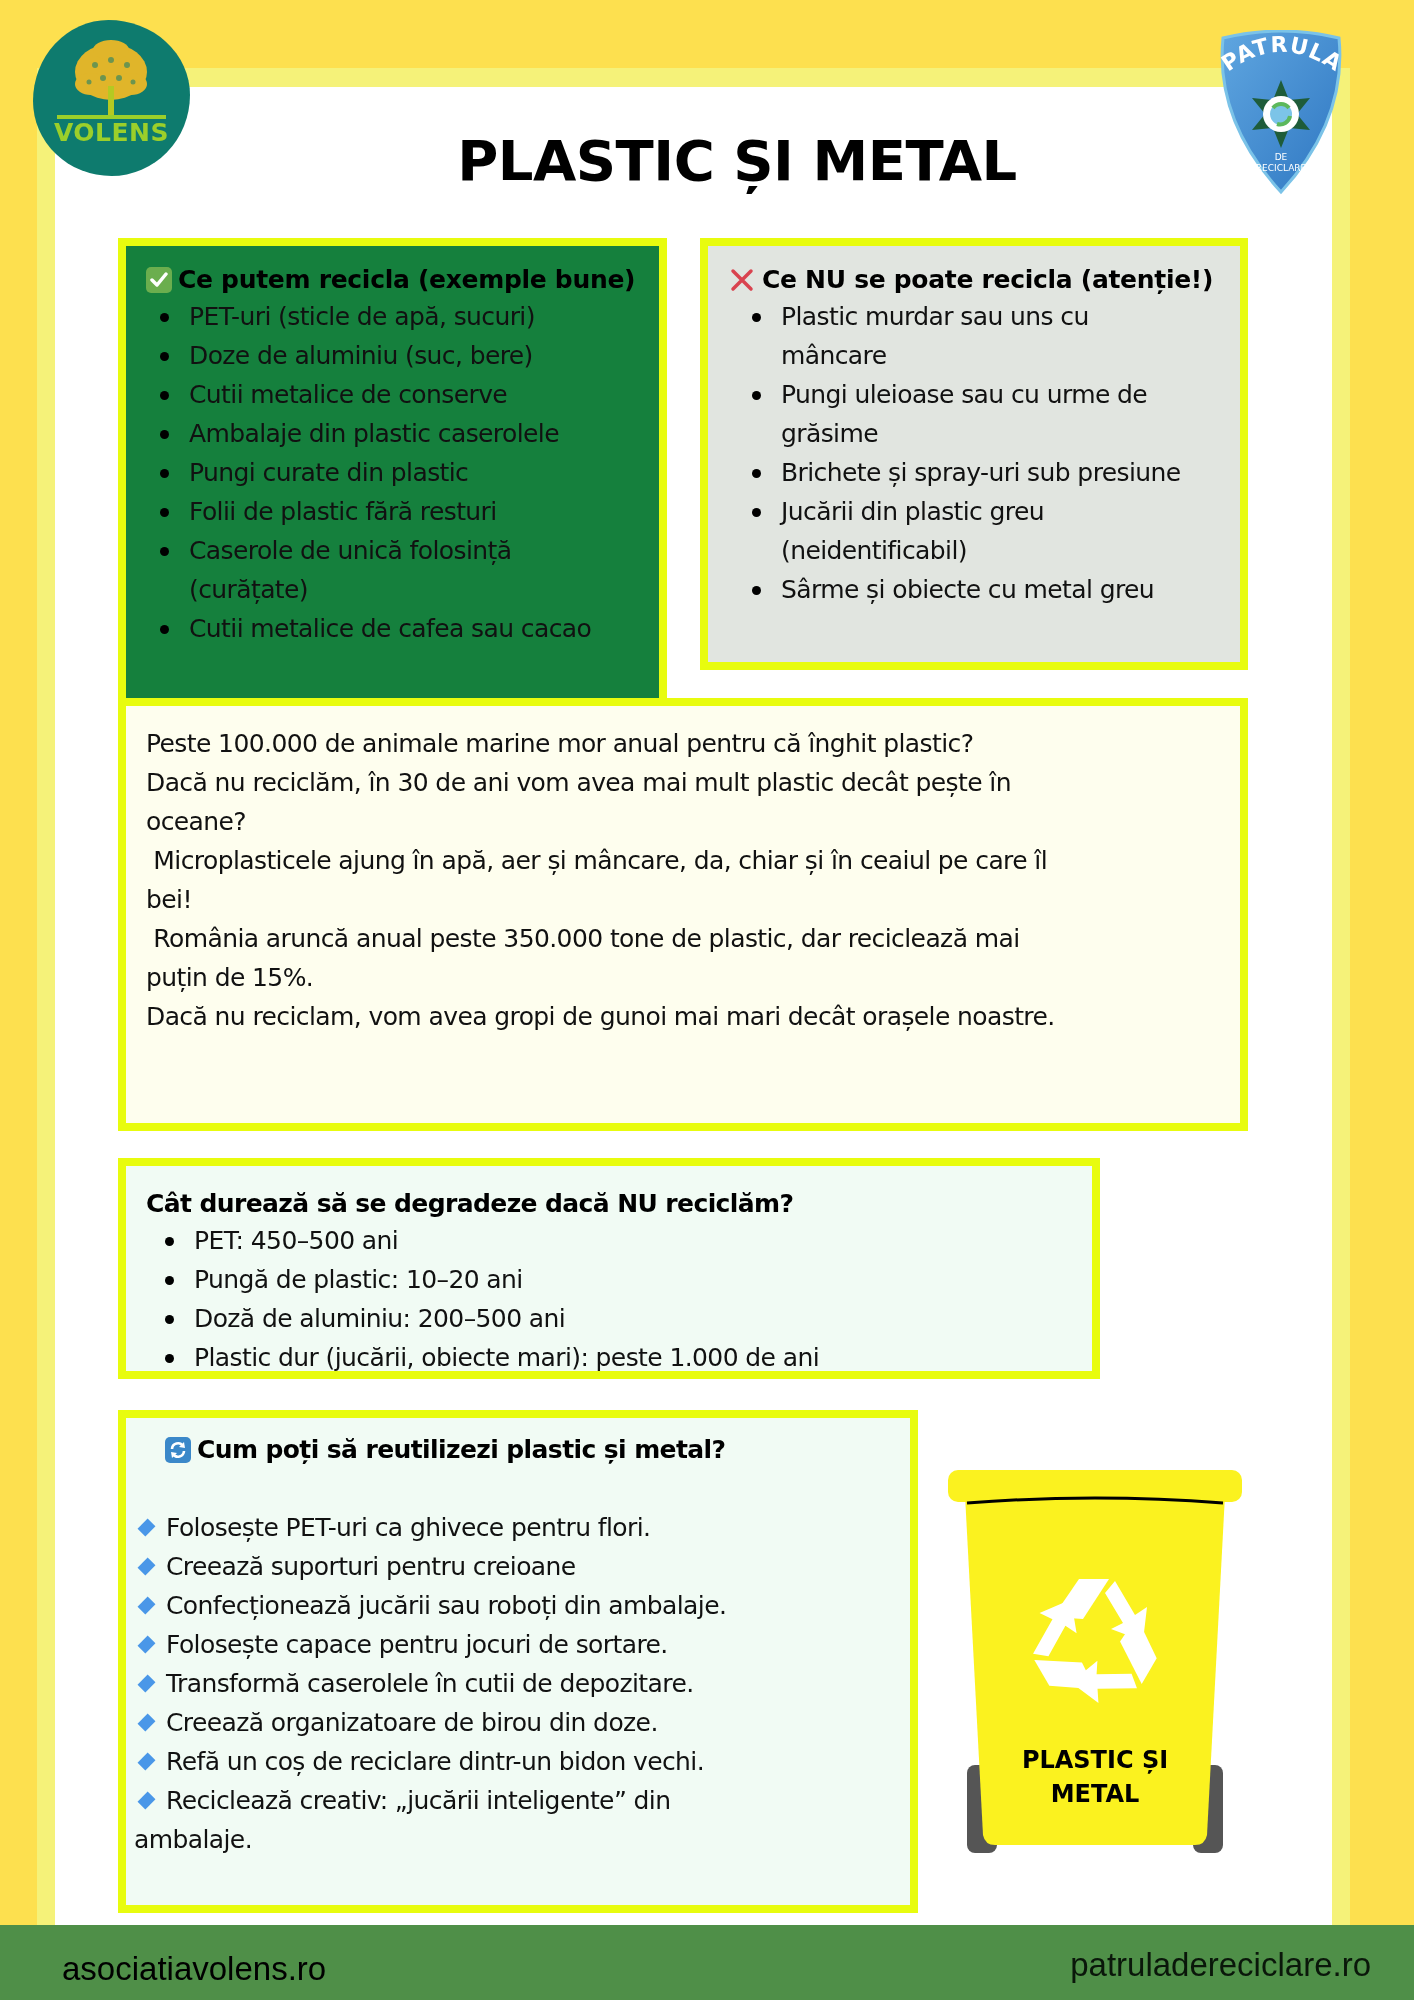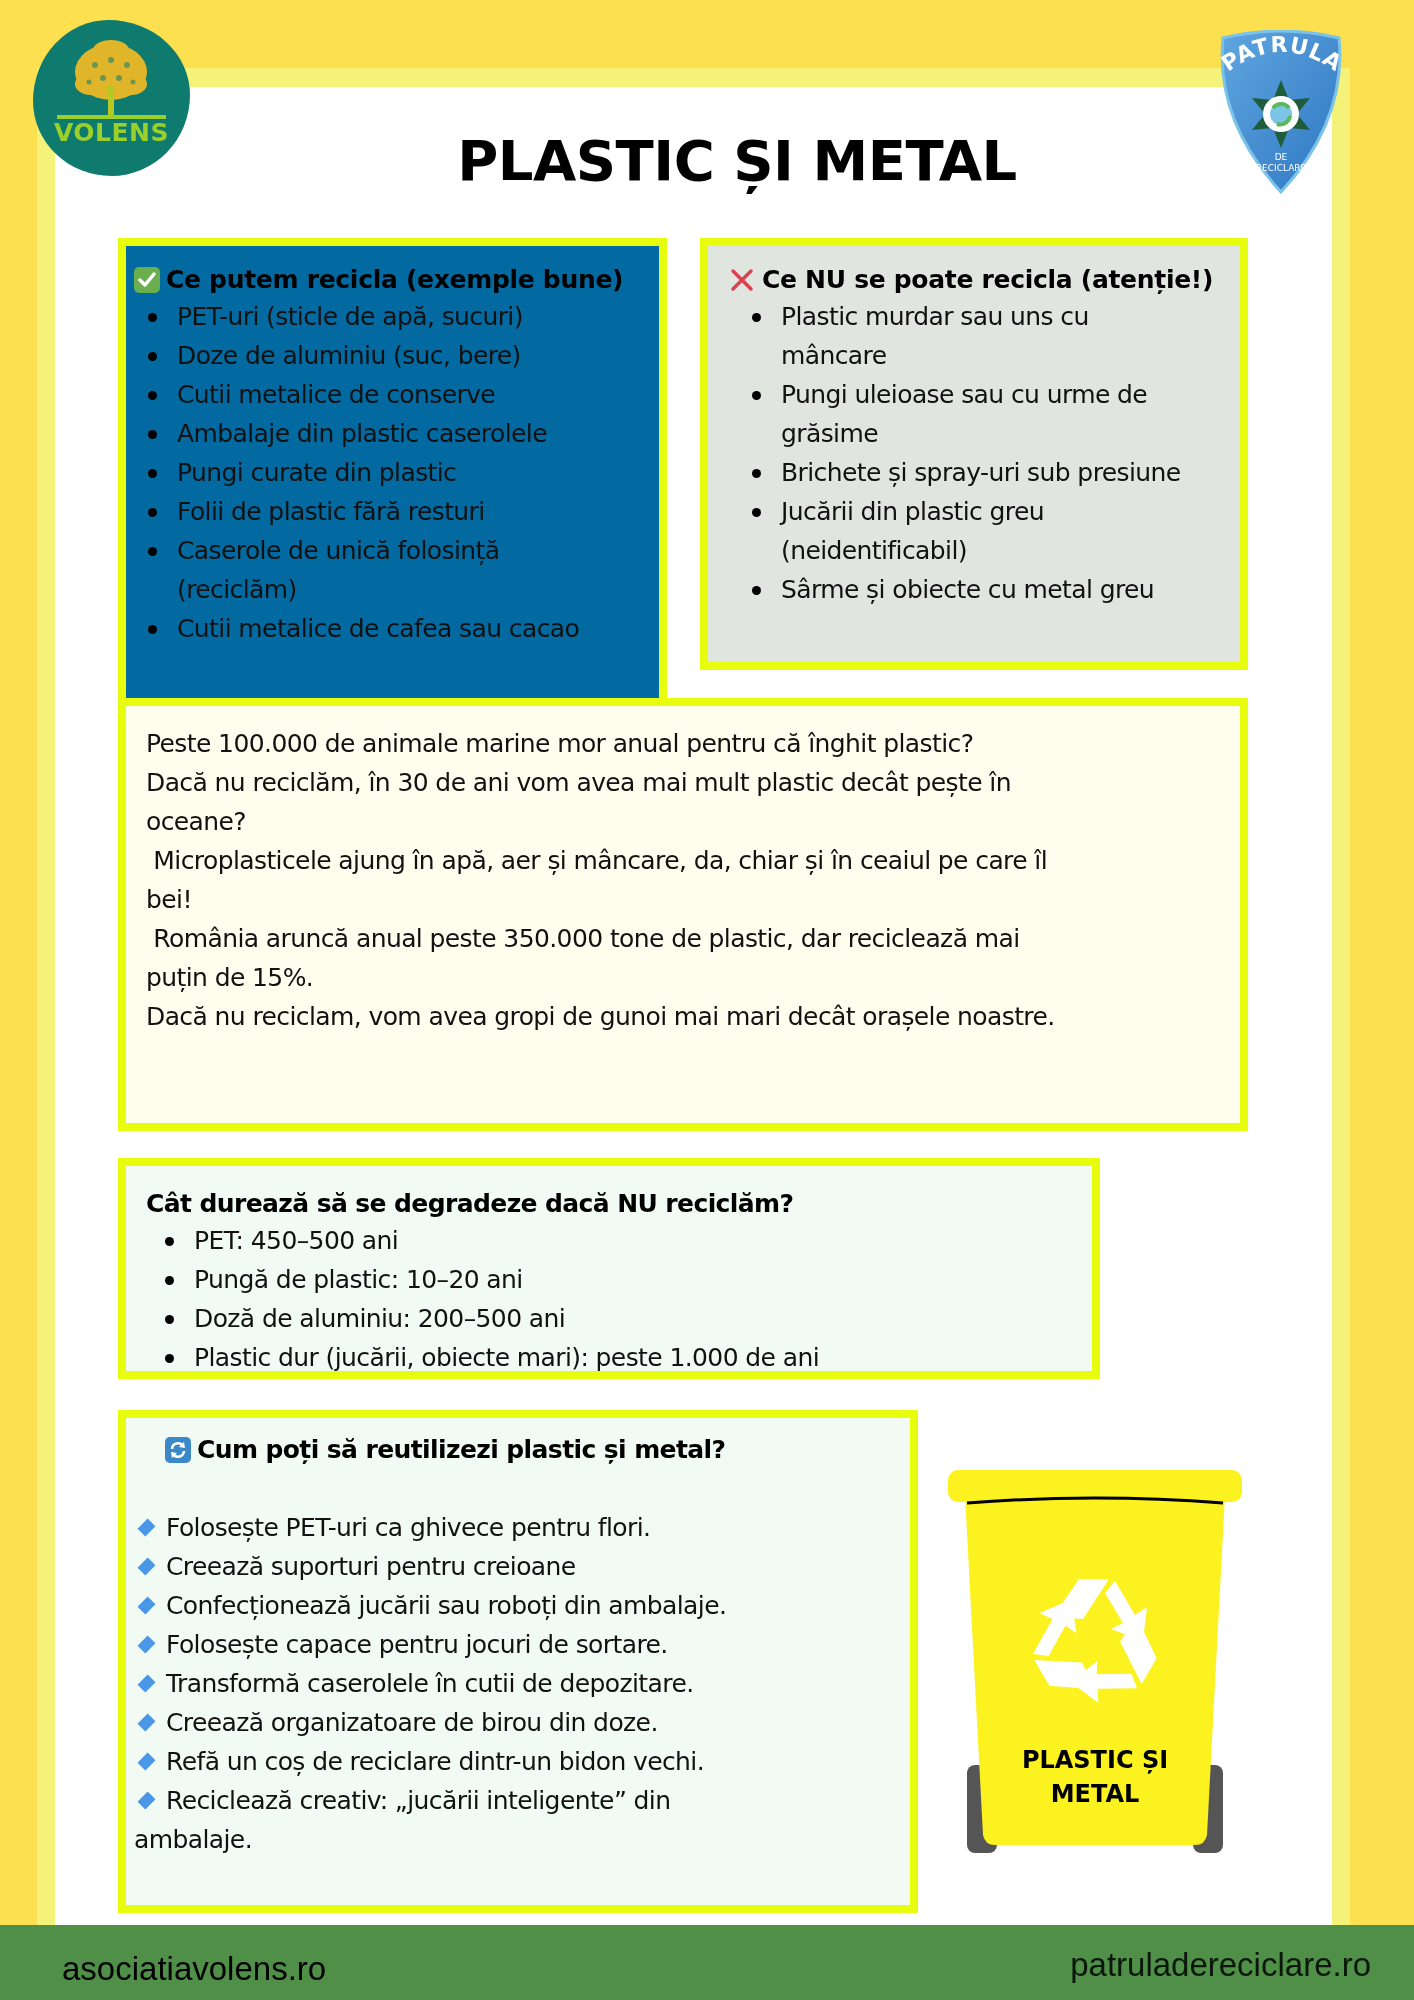--- a/index.html
+++ b/index.html
@@ -46,21 +46,21 @@
       font-size: 25px; font-weight: bold; line-height: 36px; color: #000;
       display: flex; align-items: center; gap: 6px; white-space: nowrap;
     }
     .box ul { list-style: none; }
     .box li { position: relative; font-size: 25px; line-height: 39px; }
     .box li.bul::before {
       content: ""; position: absolute; width: 9px; height: 9px; border-radius: 50%;
       background: #000; left: -29px; top: 16px;
     }
 
-    .box-good { left: 118px; top: 238px; width: 549px; height: 494px; background: #0369a1; padding: 16px 0 0 4px; }
+    .box-good { left: 118px; top: 238px; width: 549px; height: 494px; background: #15803d; padding: 16px 0 0 16px; }
     .box-good h2 { margin-left: 4px; letter-spacing: -0.3px; }
     .box-good ul { margin-left: 47px; margin-top: -1px; }
     .box-good li { letter-spacing: -0.6px; white-space: nowrap; }
 
     .box-bad { left: 700px; top: 238px; width: 548px; height: 432px; background: #E1E5E0; padding: 16px 0 0 0; }
     .box-bad h2 { margin-left: 20px; letter-spacing: -0.3px; }
     .box-bad ul { margin-left: 73px; margin-top: -1px; }
     .box-bad li { letter-spacing: -0.6px; white-space: nowrap; }
 
     .box-facts { left: 118px; top: 698px; width: 1130px; height: 433px; background: #FEFEEE; padding: 18px 0 0 20px; }
@@ -179,21 +179,21 @@
     <span>Ce putem recicla (exemple bune)</span>
   </h2>
   <ul>
     <li class="bul">PET-uri (sticle de apă, sucuri)</li>
     <li class="bul">Doze de aluminiu (suc, bere)</li>
     <li class="bul">Cutii metalice de conserve</li>
     <li class="bul">Ambalaje din plastic caserolele</li>
     <li class="bul">Pungi curate din plastic</li>
     <li class="bul">Folii de plastic fără resturi</li>
     <li class="bul">Caserole de unică folosință</li>
-    <li>(reciclăm)</li>
+    <li>(curățate)</li>
     <li class="bul">Cutii metalice de cafea sau cacao</li>
   </ul>
 </section>
 
 <section class="box box-bad">
   <h2>
     <span class="icon-cross">
       <svg width="24" height="24" viewBox="0 0 24 24">
           <path d="M3 3 L21 21 M21 3 L3 21" stroke="#D9434F" stroke-width="3.5" stroke-linecap="round"></path>
         </svg>

